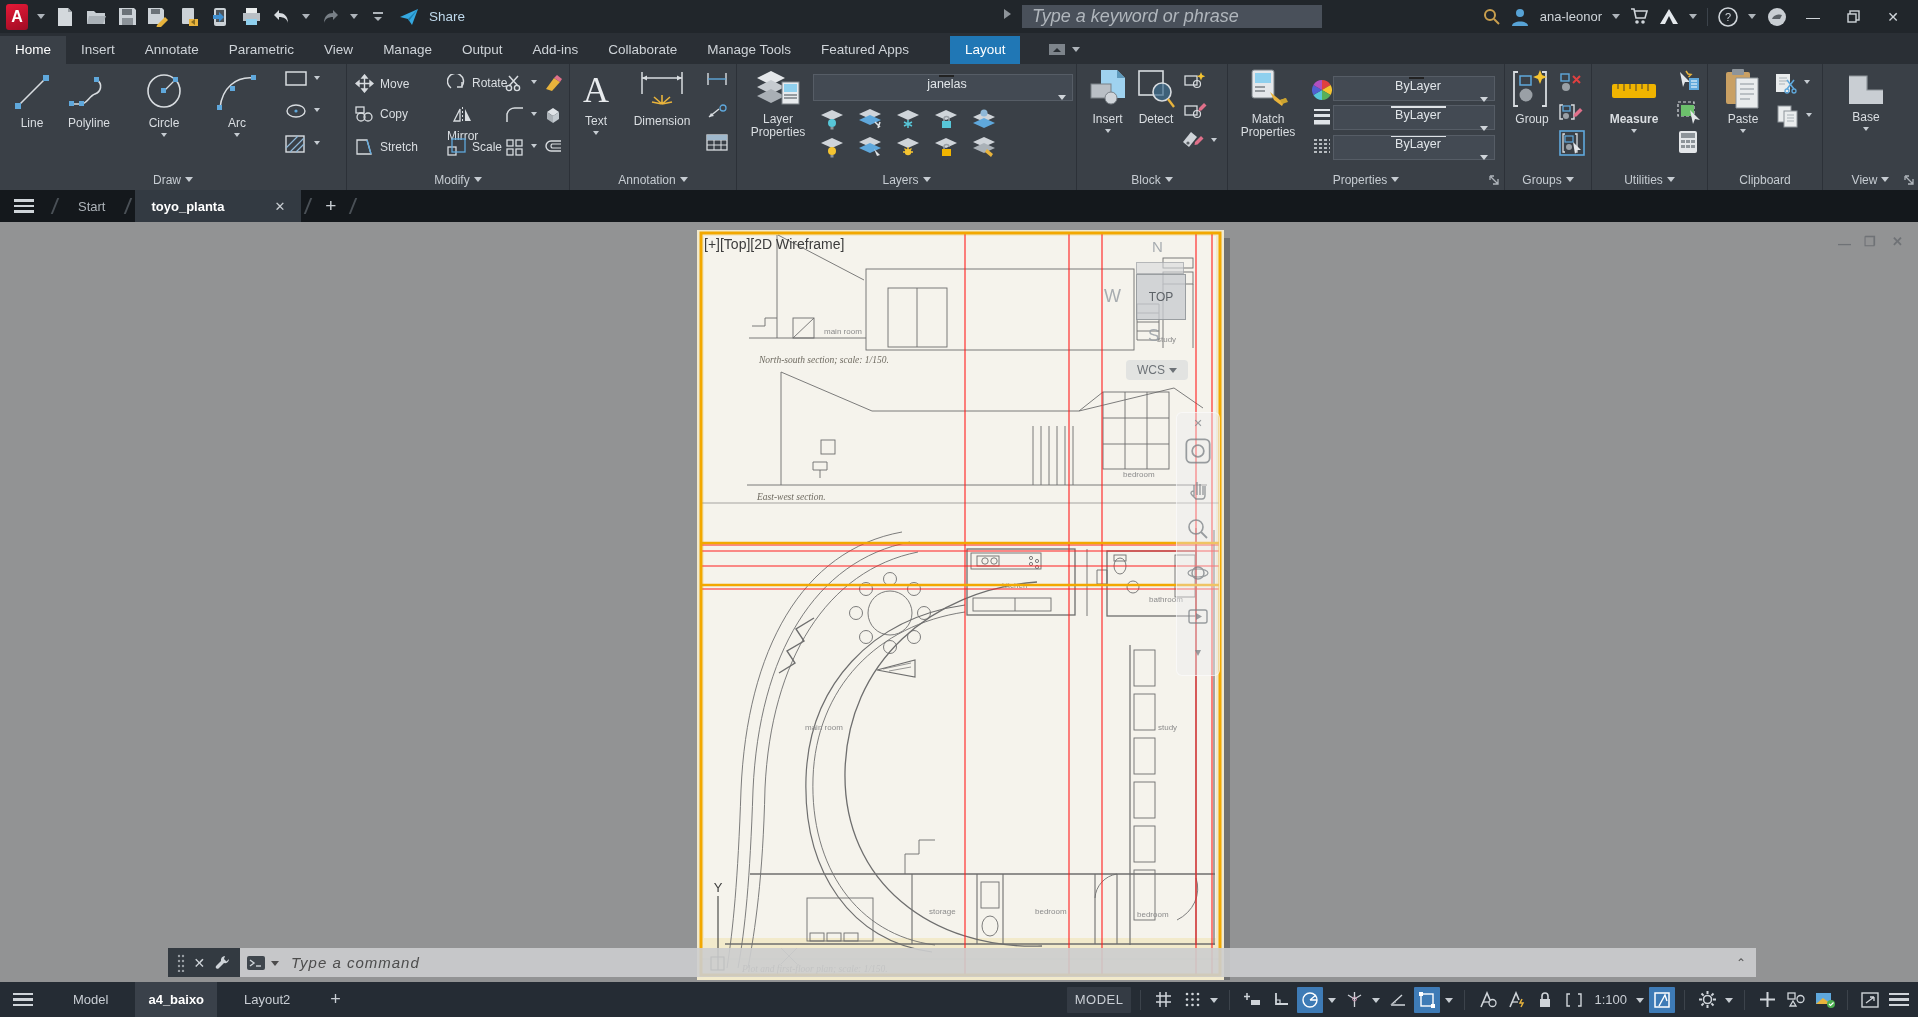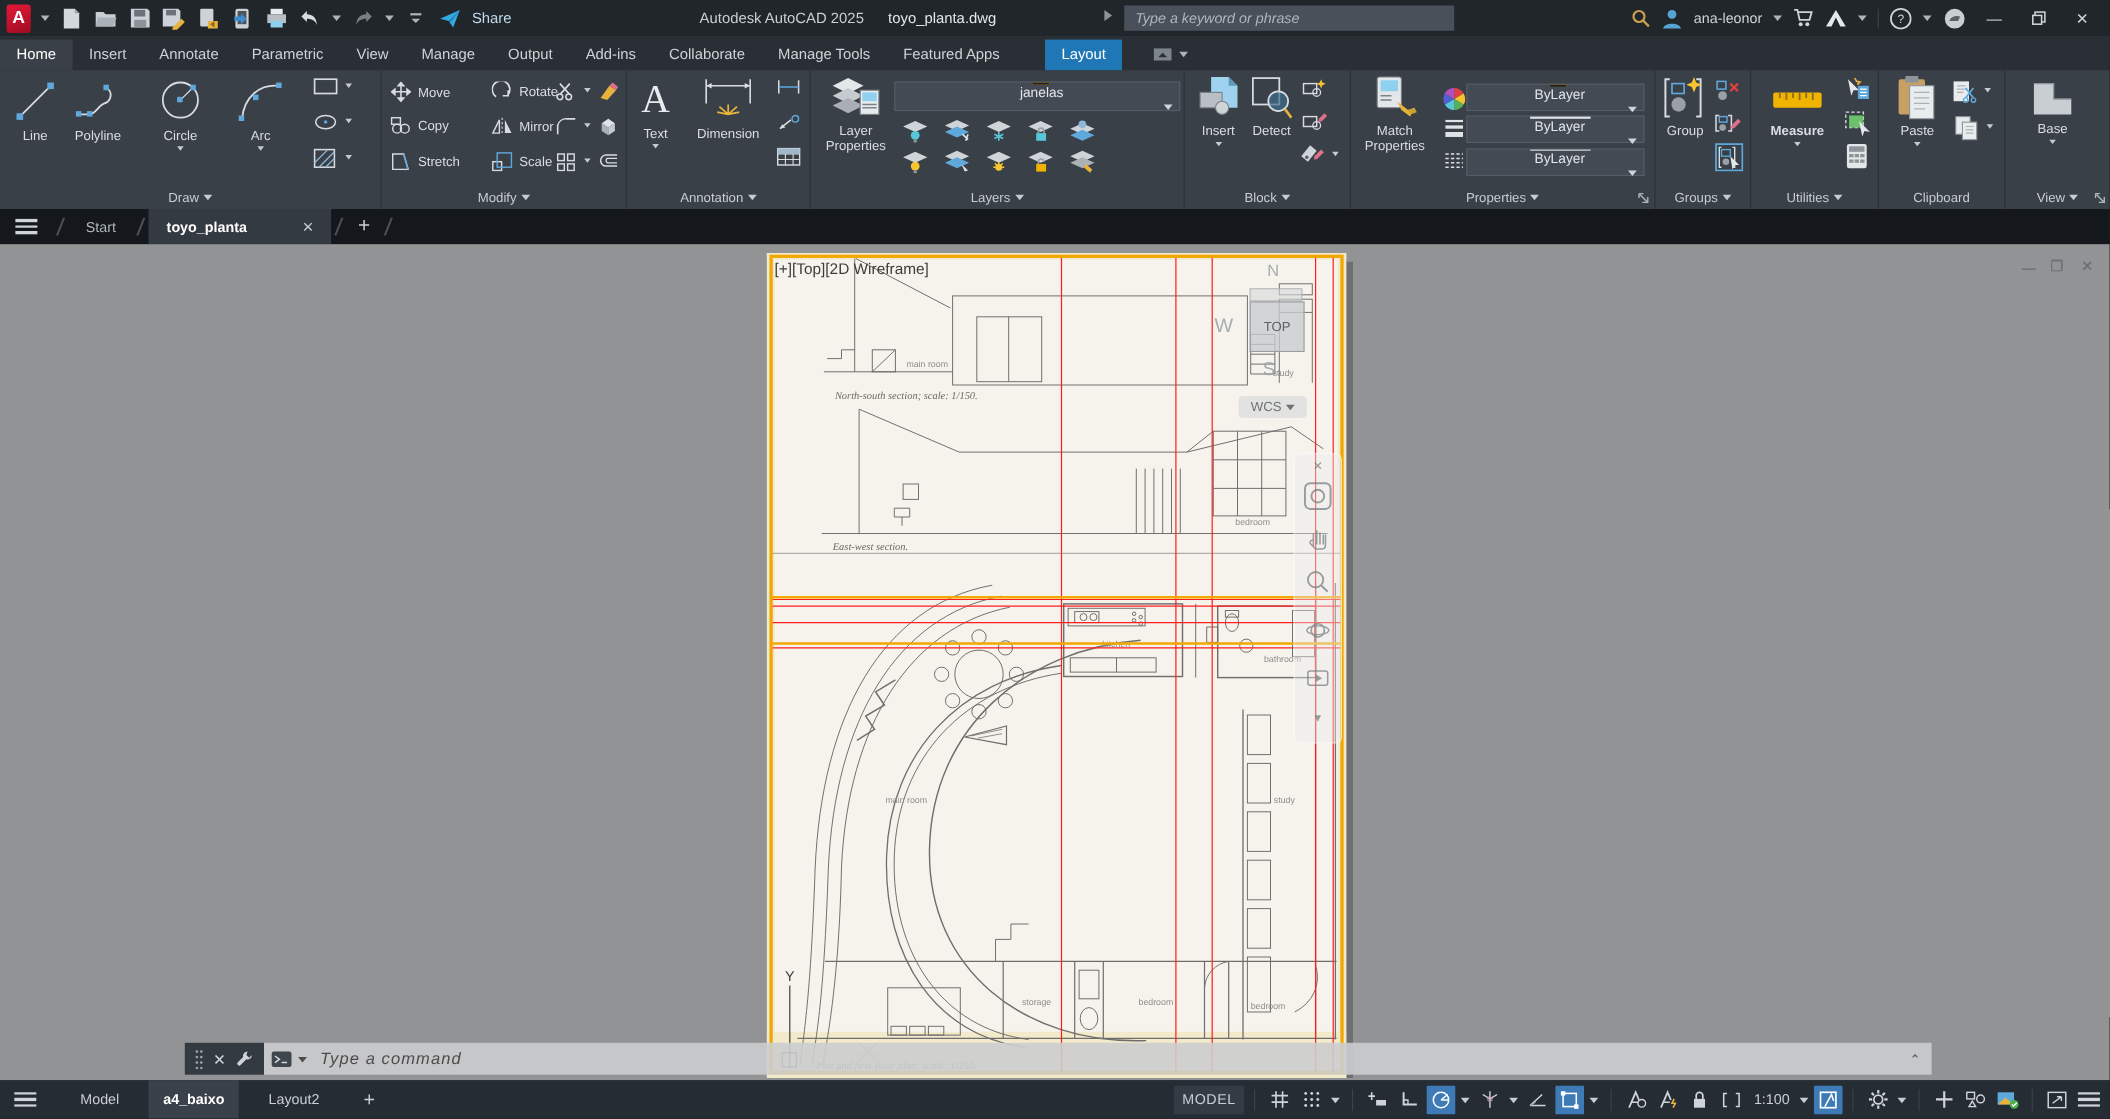--- a/index.html
+++ b/index.html
@@ -9,21 +9,21 @@
   svg{display:block;}
   
   #titlebar{left:0;top:0;width:1918px;height:33px;background:#21262b;display:flex;align-items:center;}
   .qat{display:flex;align-items:center;gap:9px;padding-left:6px;}
   .qat .ic{width:22px;height:22px;display:flex;align-items:center;justify-content:center;}
   .caret-d{width:0;height:0;border:4px solid transparent;border-top:5px solid #aeb4ba;margin-top:4px;}
   .acadlogo{width:26px;height:26px;background:linear-gradient(160deg,#e51937,#a00c24);border-radius:3px;
             display:flex;align-items:center;justify-content:center;color:#fff;font-weight:bold;font-size:16px;}
   #title-center{left:636px;top:0;height:33px;display:flex;align-items:center;gap:22px;font-size:13.5px;color:#c9ced3;}
   #search-field{left:1022px;top:5px;width:300px;height:23px;background:#49505a;border:none;color:#22c55e;
-                font-style:italic;font-size:13px;padding:0 10px;box-sizing:border-box;font-family:"Liberation Sans",sans-serif;}
+                font-style:italic;font-size:18px;padding:0 10px;box-sizing:border-box;font-family:"Liberation Sans",sans-serif;}
   #search-field::placeholder{color:#b0b6bc;}
   .tb-right{position:absolute;right:0;top:0;height:33px;display:flex;align-items:center;gap:10px;padding-right:10px;font-size:13px;color:#cfd4d9;}
   .winbtn{width:30px;height:24px;display:flex;align-items:center;justify-content:center;color:#cfd4d9;font-size:14px;}
   
   #ribbontabs{left:0;top:33px;width:1918px;height:31px;background:#2a2f35;display:flex;align-items:flex-end;font-size:13.5px;}
   .rtab{padding:6px 15px 7px 15px;color:#ced3d8;}
   .rtab.active{background:#3a4047;color:#fff;}
   .rtab.layout{background:#2077b5;color:#fff;margin-left:26px;}
   
   #ribbon{left:0;top:64px;width:1918px;height:126px;background:#3a4047;}
@@ -154,24 +154,20 @@
         </div>
       <div class="ic">
         <svg width="20" height="18" viewBox="0 0 20 18">
             <path d="M1 9 L19 1 L13 17 L9 11 Z" fill="#35a8e0"></path>
             <path d="M9 11 L19 1 L10 13 Z" fill="#1c7fb0"></path>
           </svg>
         </div>
       <span style="color:#bfd9ec;font-size:13.5px;">Share</span>
     </div>
 
-    <div id="title-center" class="p">
-      <span>Autodesk AutoCAD 2025</span>
-      <span style="color:#e4e8ec;">toyo_planta.dwg</span>
-    </div>
 
     <div class="p" style="left:1004px;top:9px;width:0;height:0;border:5px solid transparent;border-left:7px solid #8d9399;"></div>
     <input id="search-field" class="p" type="text" placeholder="Type a keyword or phrase" style="">
 
     <div class="tb-right">
       <svg width="17" height="17" viewBox="0 0 17 17">
           <circle cx="7" cy="7" r="5" fill="none" stroke="#c99f4e" stroke-width="2"></circle>
           <path d="M11 11 L16 16" stroke="#c99f4e" stroke-width="2"></path>
         </svg>
       <svg width="20" height="20" viewBox="0 0 20 20">
@@ -317,21 +313,21 @@
           </svg>
         <span>Stretch</span>
         </div>
       <div class="rowbtn" style="left:100px;top:10px;">
         <svg width="19" height="18" viewBox="0 0 19 18">
             <path d="M4 14 A8 8 0 1 1 15 12" fill="none" stroke="#d8dce0" stroke-width="1.5"></path>
             <path d="M15 8 l0 5 -5 0" fill="none" stroke="#d8dce0" stroke-width="1.5"></path>
           </svg>
         <span>Rotate</span>
         </div>
-      <div class="rowbtn" style="left:100px;top:42px;">
+      <div class="rowbtn" style="left:100px;top:42px;flex-direction:column;">
         <svg width="19" height="17" viewBox="0 0 19 17">
             <path d="M1 15 L7 3 V15 Z" fill="none" stroke="#d8dce0" stroke-width="1.3"></path>
             <path d="M18 15 L12 3 V15 Z" fill="#d8dce0"></path>
             <path d="M9.5 1 V16" stroke="#d8dce0" stroke-width="1" stroke-dasharray="2 2"></path>
           </svg>
         <span>Mirror</span>
         </div>
       <div class="rowbtn" style="left:100px;top:74px;">
         <svg width="19" height="18" viewBox="0 0 19 18">
             <rect x="1" y="9" width="8" height="8" fill="none" stroke="#d8dce0" stroke-width="1.3"></rect>

